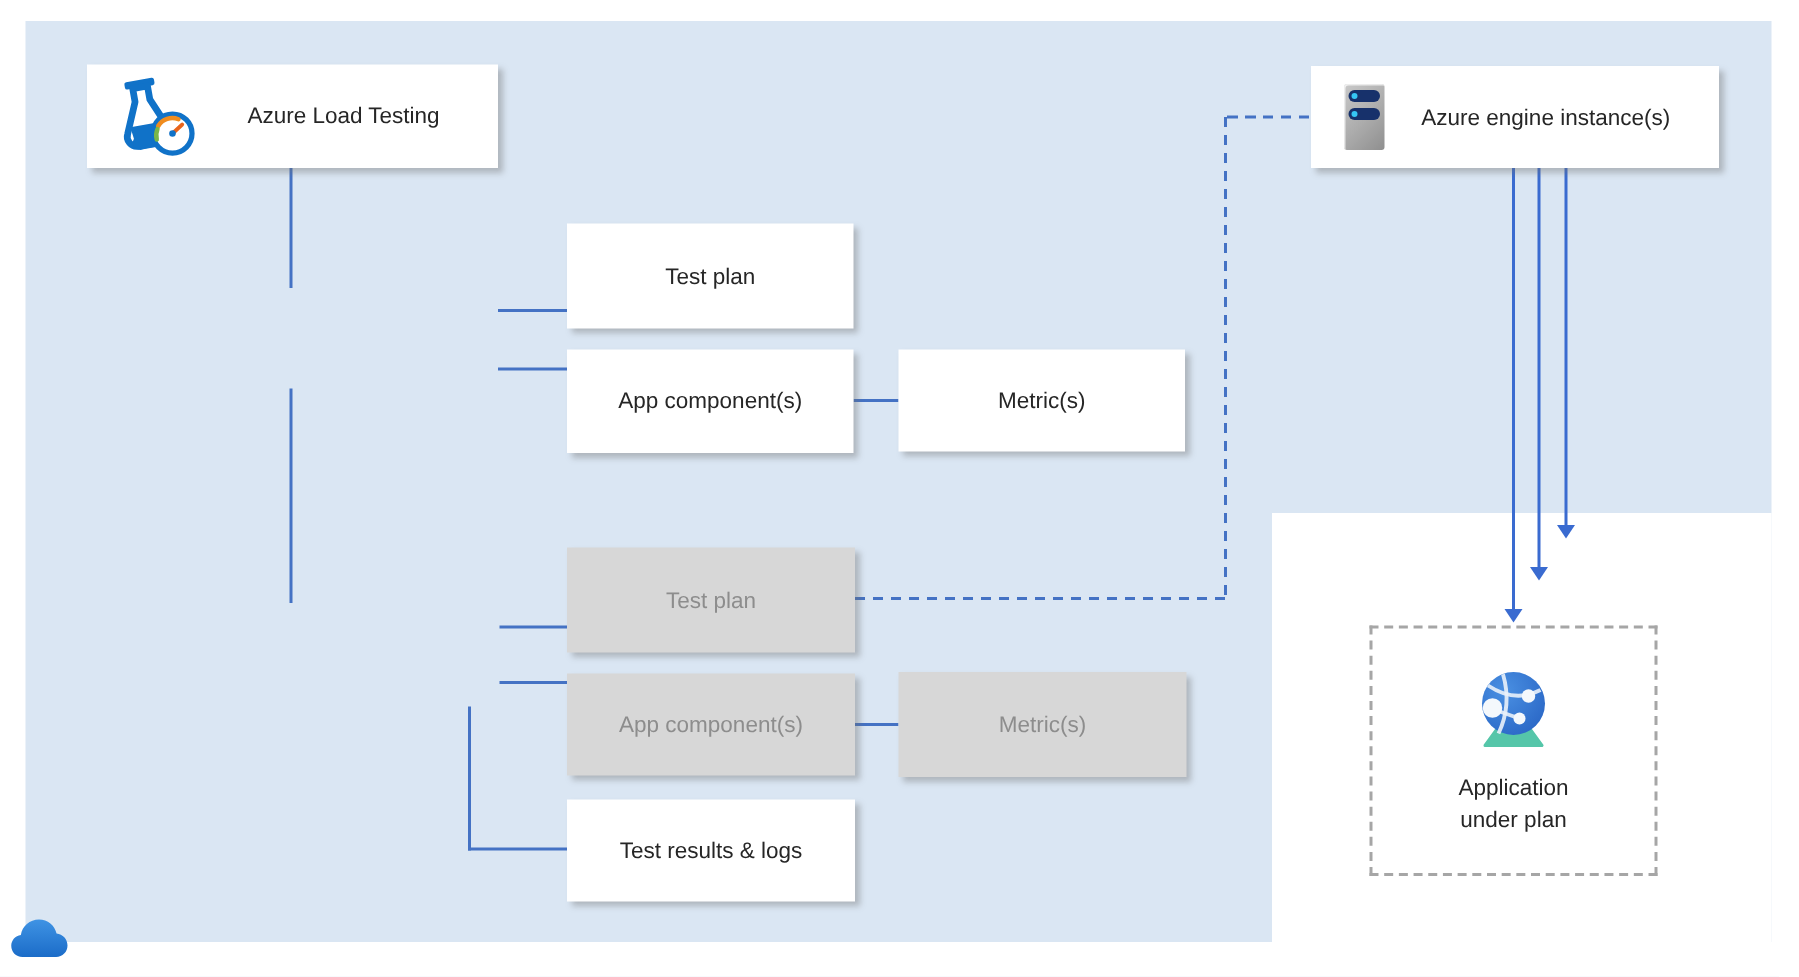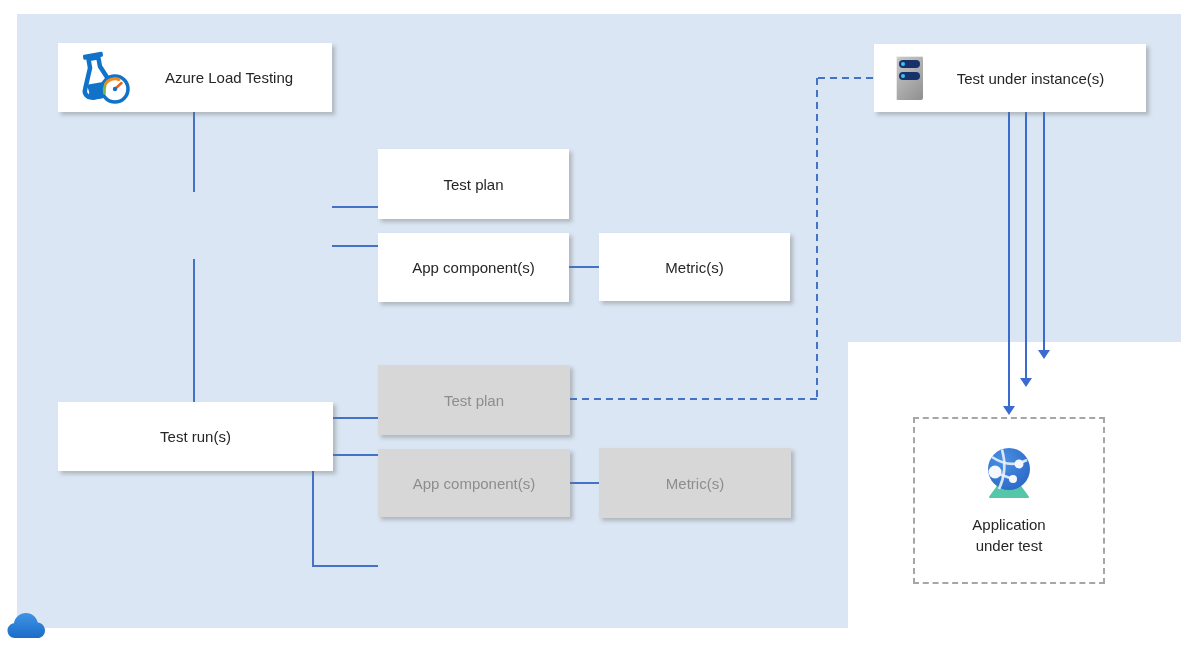--- a/index.html
+++ b/index.html
@@ -96,23 +96,20 @@
         <path d="M35.5 33 A11 11 0 0 1 49 28.5" fill="none" stroke="#f08c1e" stroke-width="3" stroke-linecap="round"></path>
         <path d="M34.5 42 A11 11 0 0 1 35 35" fill="none" stroke="#7ab648" stroke-width="3" stroke-linecap="round"></path>
         <line x1="45" y1="38" x2="51.5" y2="32" stroke="#e8641b" stroke-width="2.5" stroke-linecap="round"></line>
         <circle cx="45" cy="38" r="2.2" fill="#1072c8"></circle>
       </svg>
     </div>
     <div class="lbl">Azure Load Testing</div>
   </div>
 
 
-  <div class="node" style="left:58px;top:402px;width:275px;height:69px;">
-    <div class="lbl">Test run(s)</div>
-  </div>
 
   <div class="node" style="left:378px;top:149px;width:191px;height:70px;">
     <div class="lbl">Test plan</div>
   </div>
 
   <div class="node" style="left:378px;top:233px;width:191px;height:69px;">
     <div class="lbl">App component(s)</div>
   </div>
 
   <div class="node" style="left:599px;top:233px;width:191px;height:68px;">
@@ -124,27 +121,30 @@
   </div>
 
   <div class="node gray" style="left:378px;top:449px;width:192px;height:68px;">
     <div class="lbl">App component(s)</div>
   </div>
 
   <div class="node gray" style="left:599px;top:448px;width:192px;height:70px;">
     <div class="lbl">Metric(s)</div>
   </div>
 
+  <div class="node" style="left:378px;top:533px;width:192px;height:68px;">
+    <div class="lbl">Test results &amp; logs</div>
+  </div>
 
   <div class="node with-icon" style="left:874px;top:44px;width:272px;height:68px;">
     <div class="srv">
       <div class="bar b1"></div>
         <div class="bar b2"></div>
     </div>
-    <div class="lbl">Test under instance(s)</div>
+    <div class="lbl">Azure engine instance(s)</div>
   </div>
 
   <div class="app-box">
     <div class="glb">
       <svg width="58" height="56" viewBox="0 0 58 56">
         <path d="M10 52 L18 41 h22 L48 52 Z" fill="#55c6a9" stroke="#55c6a9" stroke-width="2" stroke-linejoin="round"></path>
         <defs>
           <radialGradient id="gg" cx="35%" cy="30%" r="80%">
             <stop offset="0%" stop-color="#4a90e2"></stop>
               <stop offset="100%" stop-color="#2a67c6"></stop>
@@ -153,21 +153,21 @@
         <circle cx="29" cy="24" r="21" fill="url(#gg)"></circle>
         <path d="M12 12 Q30 24 47 15" fill="none" stroke="#e9f1fa" stroke-width="2.6" opacity=".9"></path>
         <path d="M22 4.5 Q28 25 19 44" fill="none" stroke="#e9f1fa" stroke-width="2.6" opacity=".9"></path>
         <path d="M16 28 L33 34" fill="none" stroke="#e9f1fa" stroke-width="2.6" opacity=".9"></path>
         <circle cx="15" cy="27" r="6.5" fill="#f4f8fc"></circle>
         <circle cx="39" cy="19" r="4.5" fill="#f4f8fc"></circle>
         <circle cx="33" cy="34" r="4" fill="#f4f8fc"></circle>
       </svg>
     </div>
     <div>Application</div>
-    <div>under test</div>
+    <div>under plan</div>
   </div>
 
   <div class="cloud">
     <svg width="40" height="30" viewBox="0 0 40 30">
       <defs>
         <linearGradient id="cg" x1="0" y1="0" x2="0" y2="1">
           <stop offset="0%" stop-color="#3f93e4"></stop>
             <stop offset="100%" stop-color="#1b6cc8"></stop>
         </linearGradient>
       </defs>

